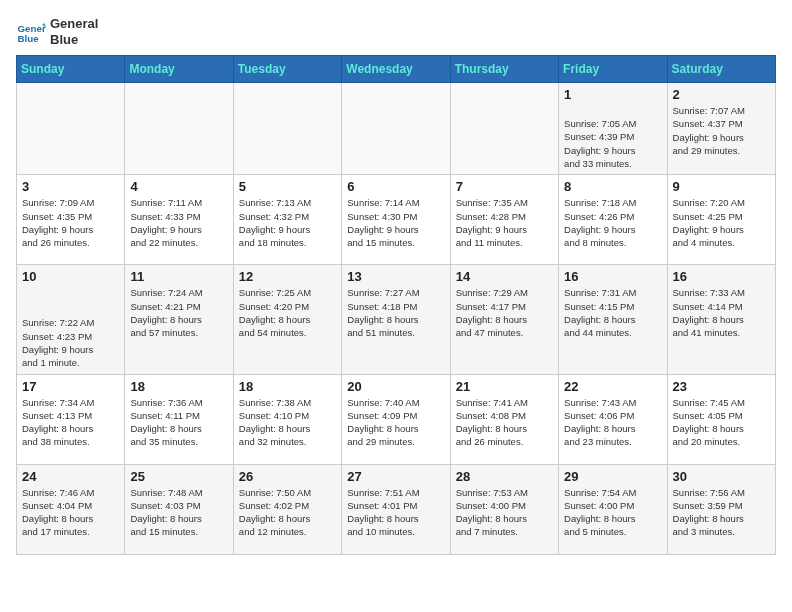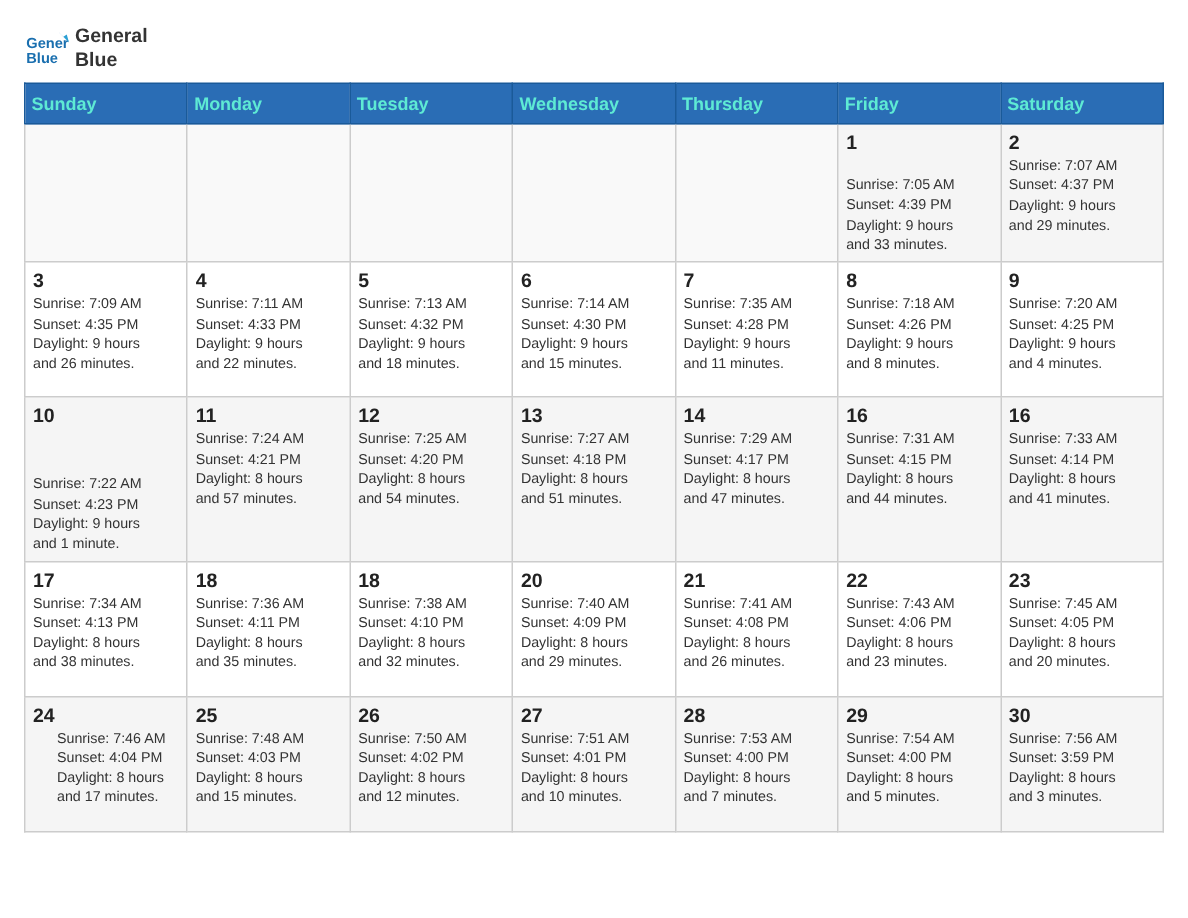--- a/index.html
+++ b/index.html
@@ -289,21 +289,21 @@
           <span class="day-number">23</span>
           <div class="day-info" style="white-space: pre-line;">Sunrise: 7:45 AM
 Sunset: 4:05 PM
 Daylight: 8 hours
 and 20 minutes.</div>
         </td>
       </tr>
       <tr>
         <td>
           <span class="day-number">24</span>
-          <div class="day-info" style="white-space: pre-line; margin-left: 16px;">Sunrise: 7:46 AM
+          <div class="day-info" style="white-space: pre-line;">Sunrise: 7:46 AM
 Sunset: 4:04 PM
 Daylight: 8 hours
 and 17 minutes.</div>
         </td>
         <td>
           <span class="day-number">25</span>
           <div class="day-info" style="white-space: pre-line;">Sunrise: 7:48 AM
 Sunset: 4:03 PM
 Daylight: 8 hours
 and 15 minutes.</div>

